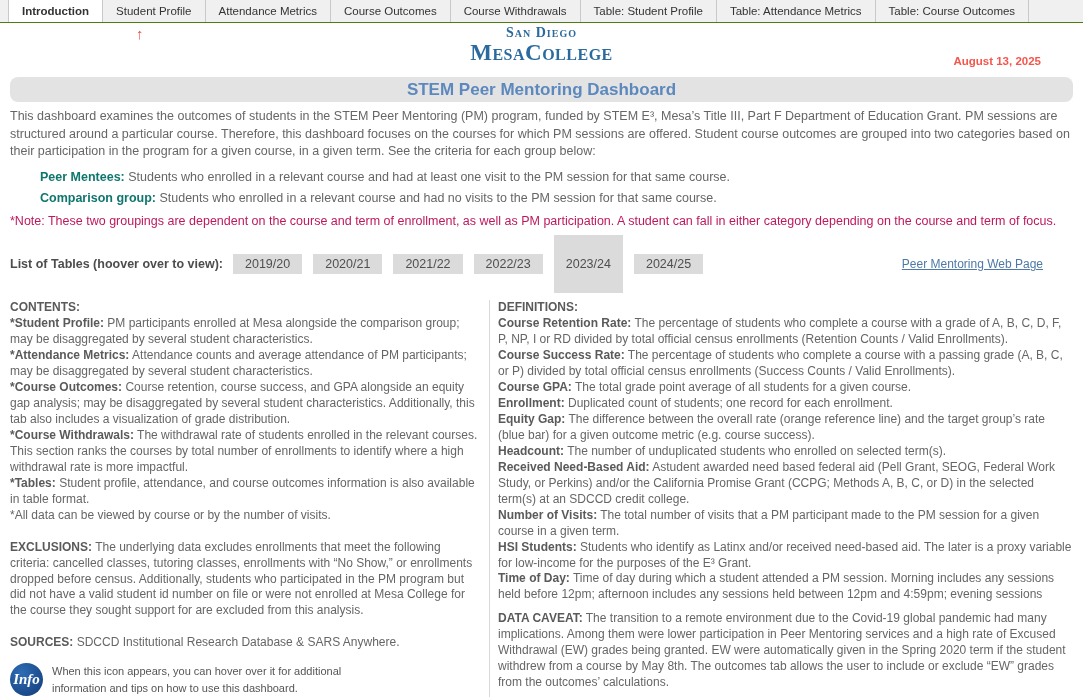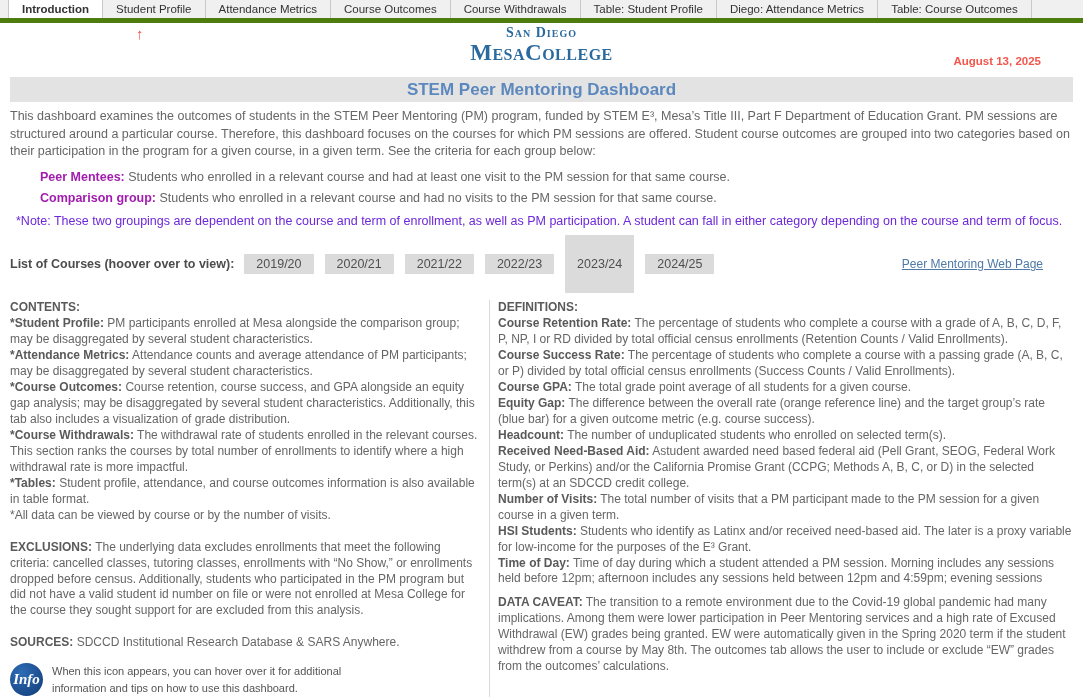--- a/index.html
+++ b/index.html
@@ -1,46 +1,46 @@
 <!DOCTYPE html>
 <html><head>
 <meta charset="utf-8">
 <style>
   * { margin:0; padding:0; box-sizing:border-box; }
   html,body { width:1083px; height:697px; overflow:hidden; background:#fff;
     font-family:"Liberation Sans", sans-serif; }
 
   
-  .tabbar { height:23px; background:#f0f0f0; border-bottom:5px solid #4d7c0f;
+  .tabbar { height:23px; background:#f0f0f0; border-bottom:1px solid #4d7c0f;
     display:flex; align-items:stretch; padding-left:8px; }
   .tab { display:flex; align-items:center; padding:0 13px; font-size:11.5px;
     color:#333; border-right:1px solid #c9c9c9; cursor:pointer; white-space:nowrap; }
   .tab.first { border-left:1px solid #c9c9c9; }
   .tab.active { background:#ffffff; font-weight:bold; }
 
   
   .header { position:relative; height:54px; }
   .red-arrow { position:absolute; left:136px; top:2px; color:#e8584e; font-size:15px; }
   .logo { position:absolute; left:0; right:0; top:3px; text-align:center;
     color:#2a6a9e; font-family:"Liberation Serif", serif; font-variant:small-caps; }
   .logo-top { font-size:14px; font-weight:700; letter-spacing:1px; line-height:1.05; }
   .logo-bottom { font-size:23px; font-weight:700; line-height:1.0; letter-spacing:0.5px; }
   .date { position:absolute; right:42px; top:32px; color:#f4564c; font-size:11.5px; font-weight:bold; }
 
   
   .titlebar { margin:0 10px; background:#e3e3e3; height:25px;
-    display:flex; align-items:center; justify-content:center; }
+    display:flex; align-items:center; justify-content:center;border-radius:8px; }
   .titlebar-text { color:#5c88bd; font-weight:bold; font-size:17px; }
 
   
   .intro { margin:6px 10px 0; color:#666; font-size:12.5px; line-height:1.4; }
   .groups { margin:6px 10px 0 40px; }
   .group-line { font-size:12.5px; color:#666; line-height:1.75; }
-  .group-term { color:#a21caf; font-weight:bold; }
-  .note { margin:4px 16px 0; font-size:12.5px; color:#6d28d9; }
+  .group-term { color:#0f766e; font-weight:bold; }
+  .note { margin:4px 10px 0; font-size:12.5px; color:#be185d; }
 
   
   .courses { margin:7px 10px 0; display:flex; align-items:center; font-size:12.5px; }
   .courses-label { font-weight:bold; color:#4d4d4d; margin-right:10px; white-space:nowrap; }
   .year-btn { background:#dbdbdb; color:#4f4f4f; padding:3px 12px; margin-right:11px;
     font-size:12.5px; cursor:pointer; }
   .year-btn.big { padding:22px 12px; }
   .web-link { margin-left:auto; margin-right:30px; color:#4e79a7;
     text-decoration:underline; font-size:12px; cursor:pointer; white-space:nowrap; }
 
@@ -69,21 +69,21 @@
 </head>
 <body>
 
 <div class="tabbar">
   <div class="tab first active">Introduction</div>
   <div class="tab">Student Profile</div>
   <div class="tab">Attendance Metrics</div>
   <div class="tab">Course Outcomes</div>
   <div class="tab">Course Withdrawals</div>
   <div class="tab">Table: Student Profile</div>
-  <div class="tab">Diego: Attendance Metrics</div>
+  <div class="tab">Table: Attendance Metrics</div>
   <div class="tab">Table: Course Outcomes</div>
 </div>
 
 <div class="header">
   <span class="red-arrow">↑</span>
   <div class="logo">
     <div class="logo-top">San Diego</div>
     <div class="logo-bottom">MesaCollege</div>
   </div>
   <div class="date">August 13, 2025</div>
@@ -102,21 +102,21 @@
   </div>
   <div class="group-line">
     <span class="group-term">Comparison group:</span>
     <span>Students who enrolled in a relevant course and had no visits to the PM session for that same course.</span>
   </div>
 </div>
 
 <p class="note">*Note: These two groupings are dependent on the course and term of enrollment, as well as PM participation. A student can fall in either category depending on the course and term of focus.</p>
 
 <div class="courses">
-  <span class="courses-label">List of Courses (hoover over to view):</span>
+  <span class="courses-label">List of Tables (hoover over to view):</span>
   <span class="year-btn">2019/20</span>
   <span class="year-btn">2020/21</span>
   <span class="year-btn">2021/22</span>
   <span class="year-btn">2022/23</span>
   <span class="year-btn big">2023/24</span>
   <span class="year-btn">2024/25</span>
   <span class="web-link">Peer Mentoring Web Page</span>
 </div>
 
 <div class="columns">
@@ -148,20 +148,22 @@
   </div>
 
   <div class="col col-right">
     <p><span class="lead">DEFINITIONS:</span></p>
     <p><span class="lead">Course Retention Rate:</span>
       <span>The percentage of students who complete a course with a grade of A, B, C, D, F, P, NP, I or RD divided by total official census enrollments (Retention Counts / Valid Enrollments).</span></p>
     <p><span class="lead">Course Success Rate:</span>
       <span>The percentage of students who complete a course with a passing grade (A, B, C, or P) divided by total official census enrollments (Success Counts / Valid Enrollments).</span></p>
     <p><span class="lead">Course GPA:</span>
       <span>The total grade point average of all students for a given course.</span></p>
+    <p><span class="lead">Enrollment:</span>
+      <span>Duplicated count of students; one record for each enrollment.</span></p>
     <p><span class="lead">Equity Gap:</span>
       <span>The difference between the overall rate (orange reference line) and the target group’s rate (blue bar) for a given outcome metric (e.g. course success).</span></p>
     <p><span class="lead">Headcount:</span>
       <span>The number of unduplicated students who enrolled on selected term(s).</span></p>
     <p><span class="lead">Received Need-Based Aid:</span>
       <span>Astudent awarded need based federal aid (Pell Grant, SEOG, Federal Work Study, or Perkins) and/or the California Promise Grant (CCPG; Methods A, B, C, or D) in the selected term(s) at an SDCCD credit college.</span></p>
     <p><span class="lead">Number of Visits:</span>
       <span>The total number of visits that a PM participant made to the PM session for a given course in a given term.</span></p>
     <p><span class="lead">HSI Students:</span>
       <span>Students who identify as Latinx and/or received need-based aid. The later is a proxy variable for low-income for the purposes of the E³ Grant.</span></p>

